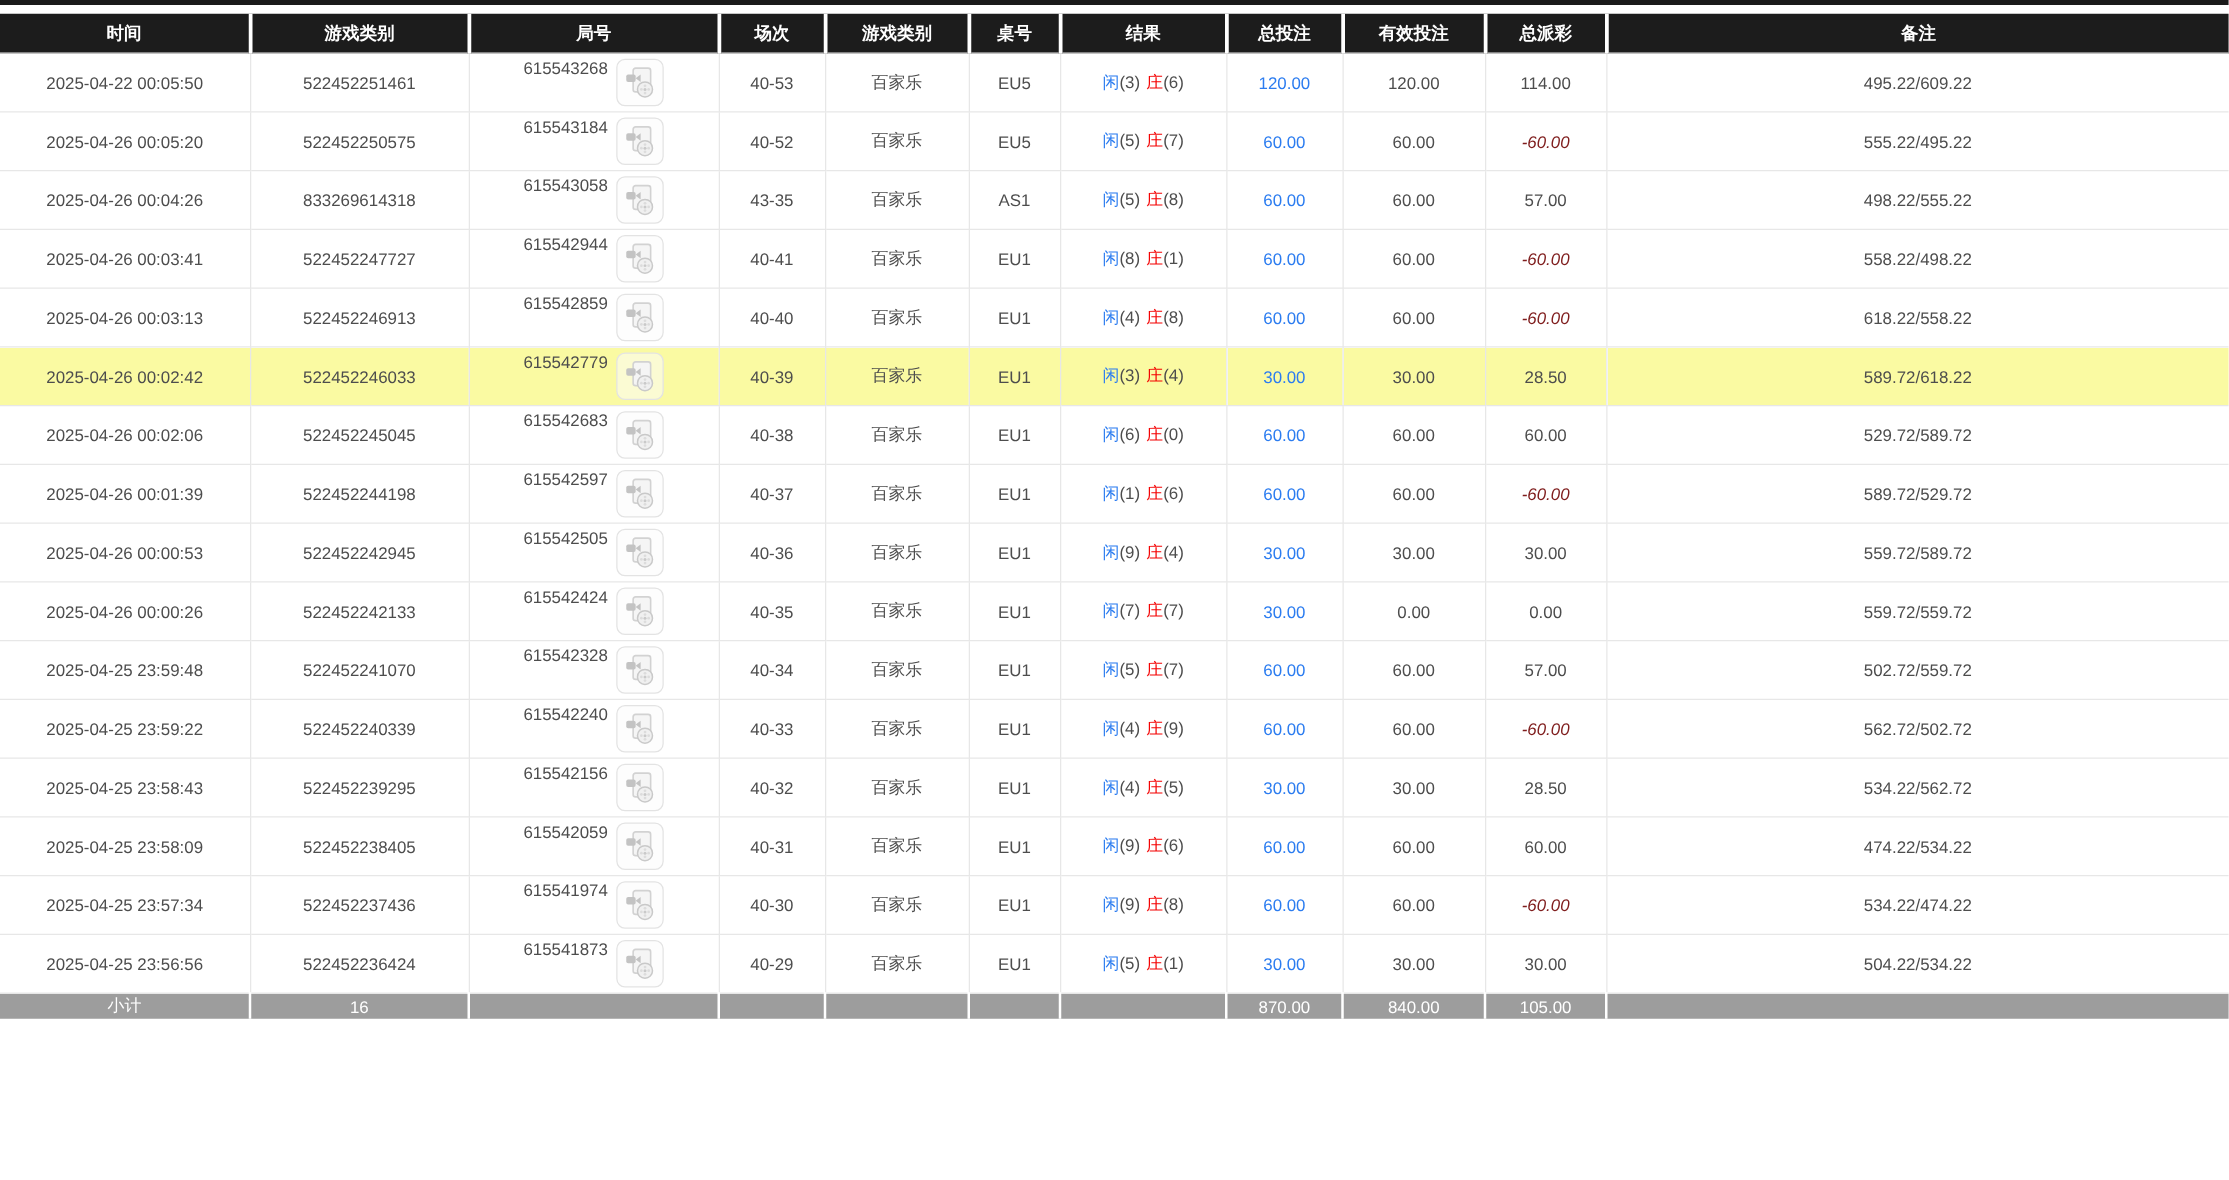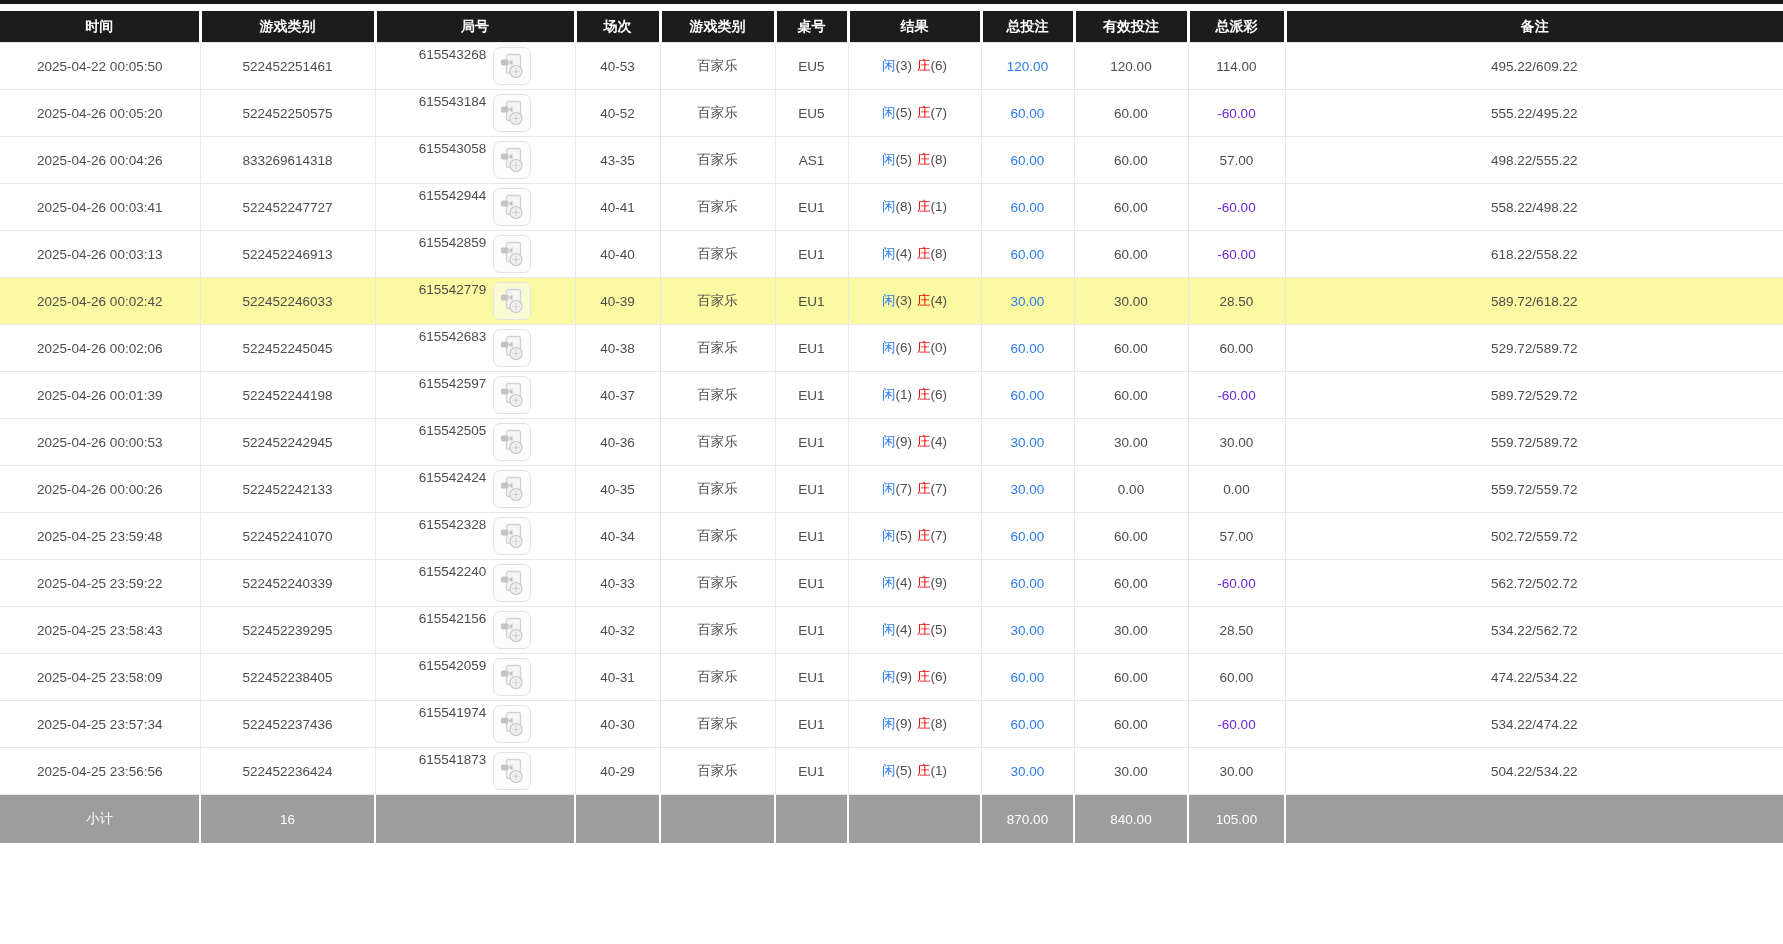--- a/index.html
+++ b/index.html
@@ -29,37 +29,37 @@
     border: 1px solid #e7e7e7;
     text-align: center; vertical-align: middle;
     font-size: 13.5px; color: #4d4d4d;
     background: #ffffff;
     white-space: nowrap; overflow: hidden;
   }
   tbody tr td:first-child { border-left: none; }
   tbody tr td:last-child { border-right: none; }
   tbody tr.highlight td { background: #fafaa2; margin-top: 20px; }
   .blue { color: #2b7cf0; }
-  .neg  { color: #6d28d9; }
+  .neg  { color: #7f1d1d; font-style: italic; }
   .player-label { color: #2b7cf0; }
   .banker-label { color: #f40000; margin-left: 5px; }
   .score { color: #4d4d4d; }
   
   .round-wrap { display: flex; justify-content: center; gap: 7px; }
   .video-btn {
     width: 38px; height: 38px; flex: 0 0 38px;
     border: 1px solid #e3e3e3; border-radius: 7px;
     background: rgba(251,251,251,0.55);
     display: flex; align-items: center; justify-content: center;
     cursor: pointer; padding: 0;
   }
   
   tfoot td {
     background: #9d9d9d; color: #ffffff;
-    height: 48px; padding: 0;
+    height: 20px; padding: 0;
     border-right: 2px solid #ffffff; border-top: 1px solid #e7e7e7;
     text-align: center; vertical-align: middle;
     font-size: 13.5px;
   }
   tfoot td:last-child { border-right: none; }
 </style>
 </head>
 <body>
 
 <div class="topbar"></div>

